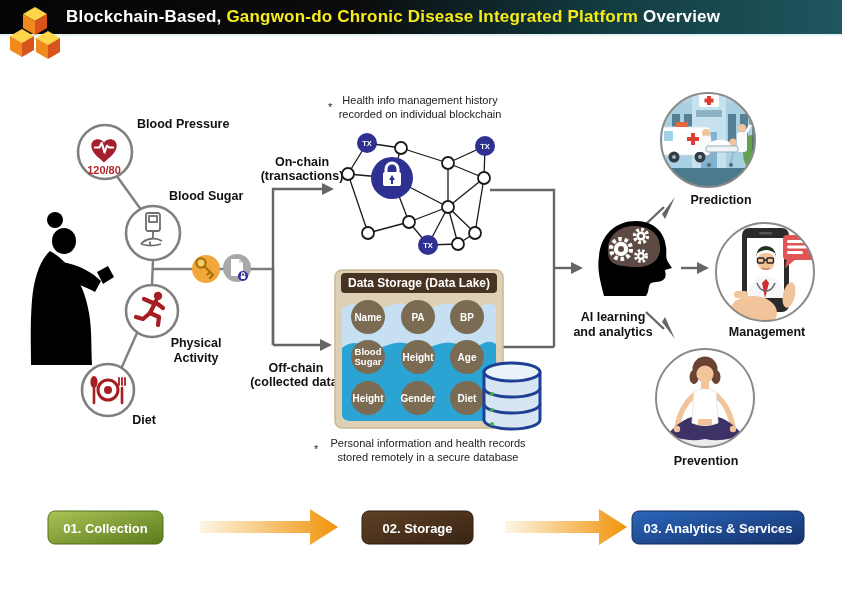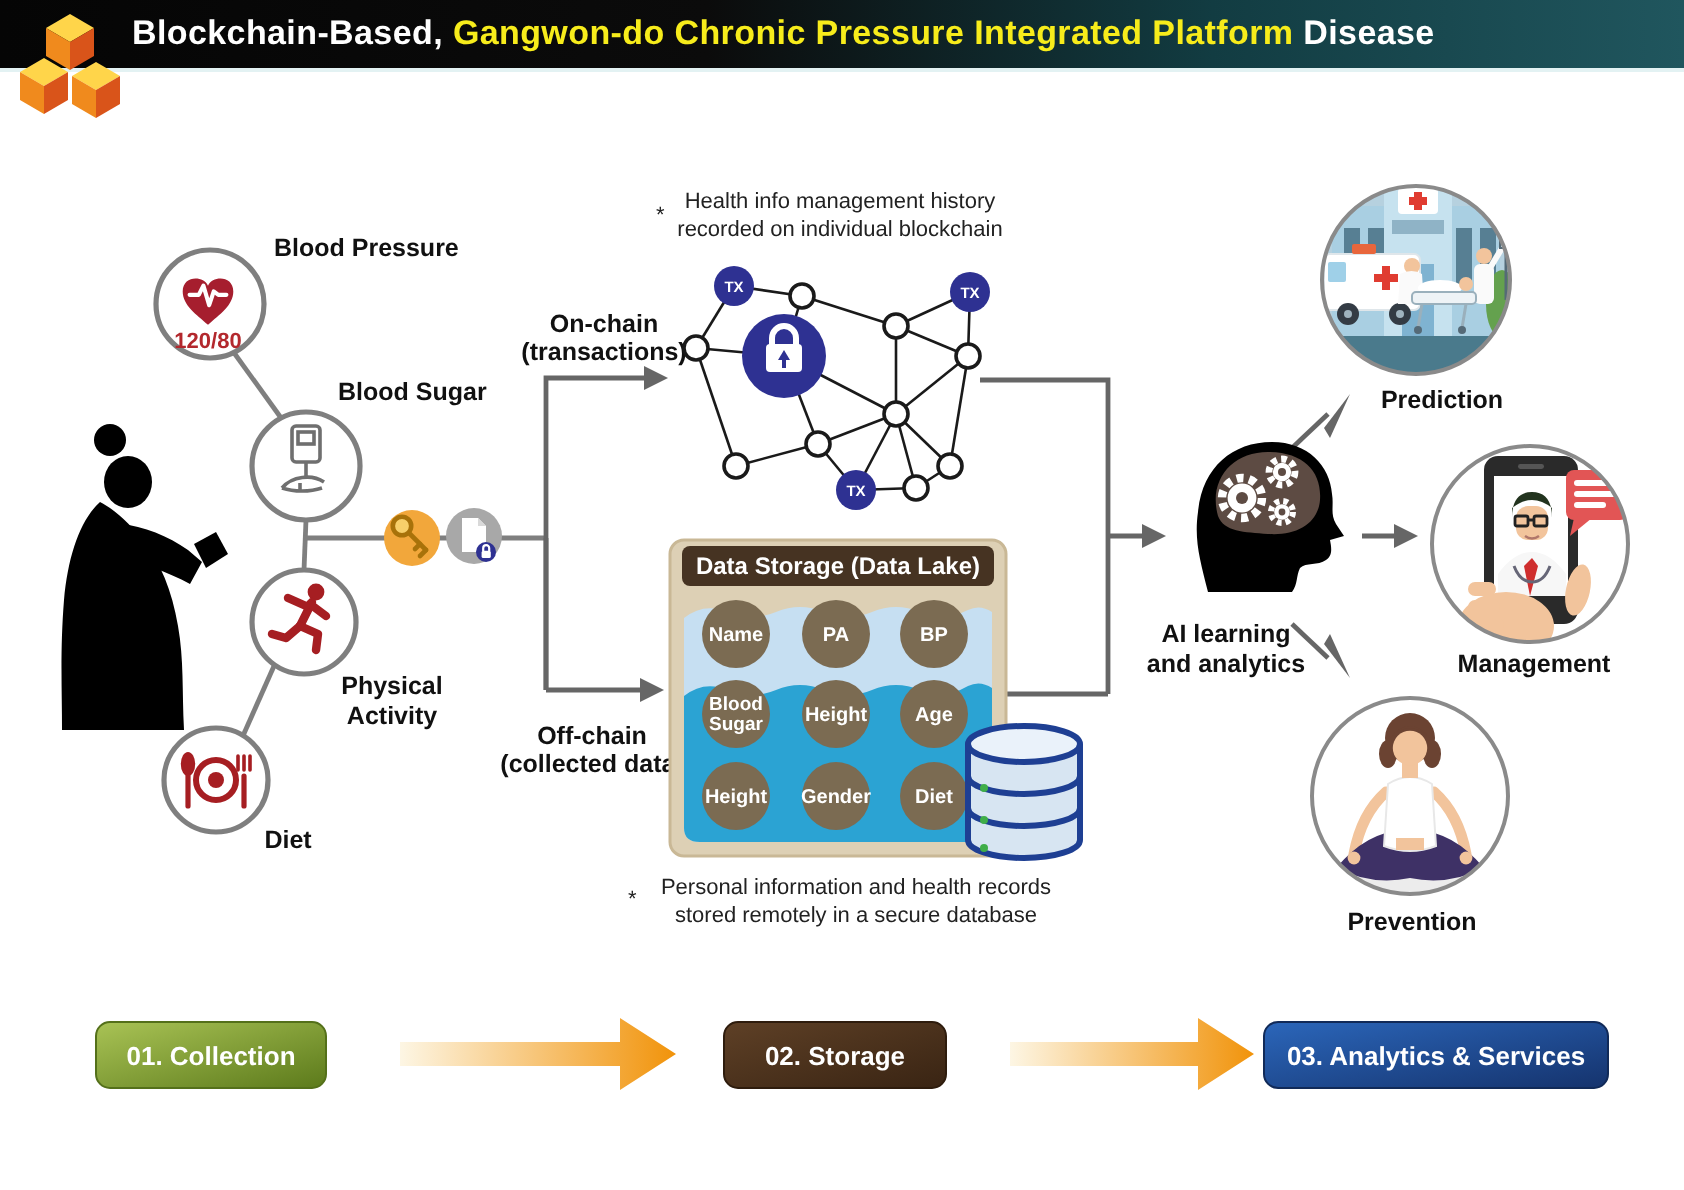--- a/index.html
+++ b/index.html
@@ -404,21 +404,21 @@
     <text x="417.5" y="532.5" class="stepTxt">02. Storage</text>
   </g>
   <path d="M505,521 L599,521 L599,509 L627,527 L599,545 L599,533 L505,533 Z" fill="url(#gOrange)"></path>
   <g>
     <rect x="632" y="511" width="172" height="33" rx="7" fill="url(#gBlue)" stroke="#112a58"></rect>
     <text x="718" y="532.5" class="stepTxt">03. Analytics &amp; Services</text>
   </g>
 </svg>
 
 <div class="header">
-  <div class="title"><span>Blockchain-Based, </span><span class="hl">Gangwon-do Chronic Pressure Integrated Platform</span><span> Disease</span></div>
+  <div class="title"><span>Blockchain-Based, </span><span class="hl">Gangwon-do Chronic Disease Integrated Platform</span><span> Overview</span></div>
 </div>
 
 <svg class="logo" width="58" height="60" viewBox="0 0 58 60">
   <g>
     <polygon points="29,4 41,11 29,18 17,11" fill="#ffd54a"></polygon>
     <polygon points="17,11 29,18 29,32 17,25" fill="#f08a1d"></polygon>
     <polygon points="41,11 29,18 29,32 41,25" fill="#d9541a"></polygon>
   </g>
   <g>
     <polygon points="16,26 28,33 16,40 4,33" fill="#ffd54a"></polygon>

